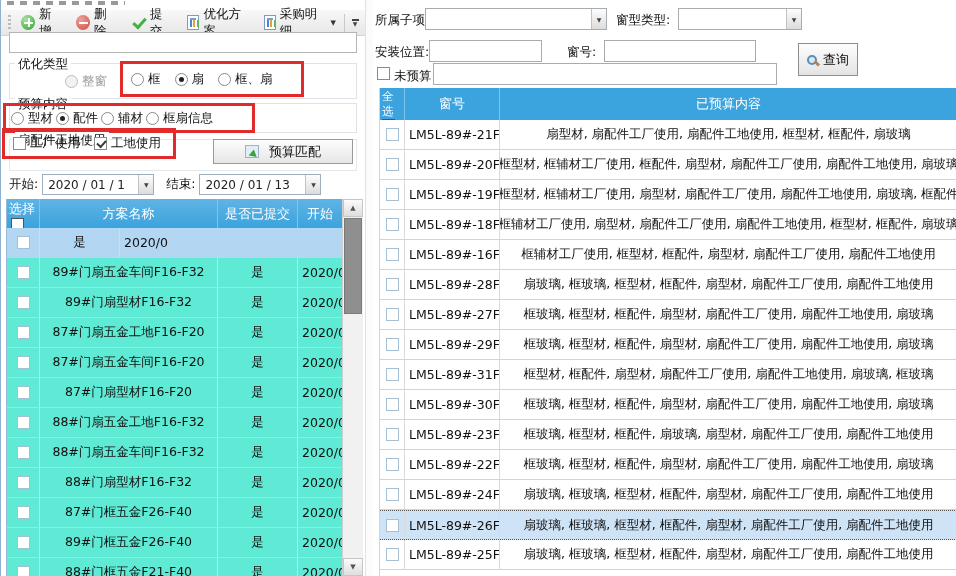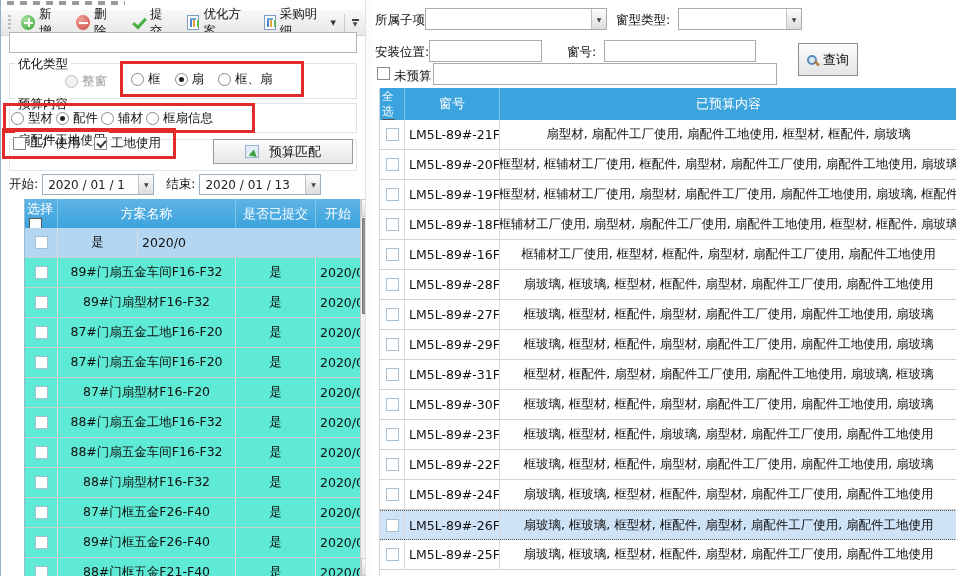--- a/index.html
+++ b/index.html
@@ -75,21 +75,21 @@
   
   .date-row{position:absolute;left:8px;top:174px;width:348px;height:21px;display:flex;align-items:center;}
   .dlabel{font-size:12.5px;margin-right:4px;}
   .dcombo{height:21px;border:1px solid #9daebd;background:#fff;display:flex;align-items:center;}
   .dval{padding:0 5px;font-size:12px;color:#222;white-space:nowrap;}
   .carrow{width:15px;height:100%;border-left:1px solid #c2c2c2;background:linear-gradient(#fdfdfd,#dcdcdc);
     display:flex;align-items:center;justify-content:center;font-size:6px;color:#444;}
   .dc1{width:112px;margin-right:12px;}
   .dc2{width:122px;}
   
-  .ltable{position:absolute;left:5px;top:199px;width:357px;height:377px;border-left:1px solid #9bb8d3;overflow:hidden;background:#fff;margin-left:18px;}
+  .ltable{position:absolute;left:5px;top:199px;width:357px;height:377px;border-left:1px solid #9bb8d3;overflow:hidden;background:#fff;}
   .lhead{position:absolute;left:0;top:0;right:21px;height:29px;display:flex;
     background:linear-gradient(#5fb4e5,var(--header-blue));color:#fff;}
   .hc{display:flex;align-items:center;justify-content:center;font-size:13px;border-right:1px solid #7ec5ea;}
   .hc-sel{flex-direction:column;align-items:flex-start;justify-content:flex-start;padding:1px 2px;}
   .hc-sel .cb{background:#fff;border-color:#555;margin-left:2px;}
   .lc0{width:33px;}.lc1{width:178px;}.lc2{width:80px;}.lc3{flex:1;border-right:none;}
   .lbody{position:absolute;left:0;top:29px;right:21px;bottom:0;}
   .lrow{display:flex;height:30px;background:#5eead4;}
   .lrow.sel{background:var(--sel-left);}
   .lcell{display:flex;align-items:center;justify-content:center;border-right:1px solid #dadada;

